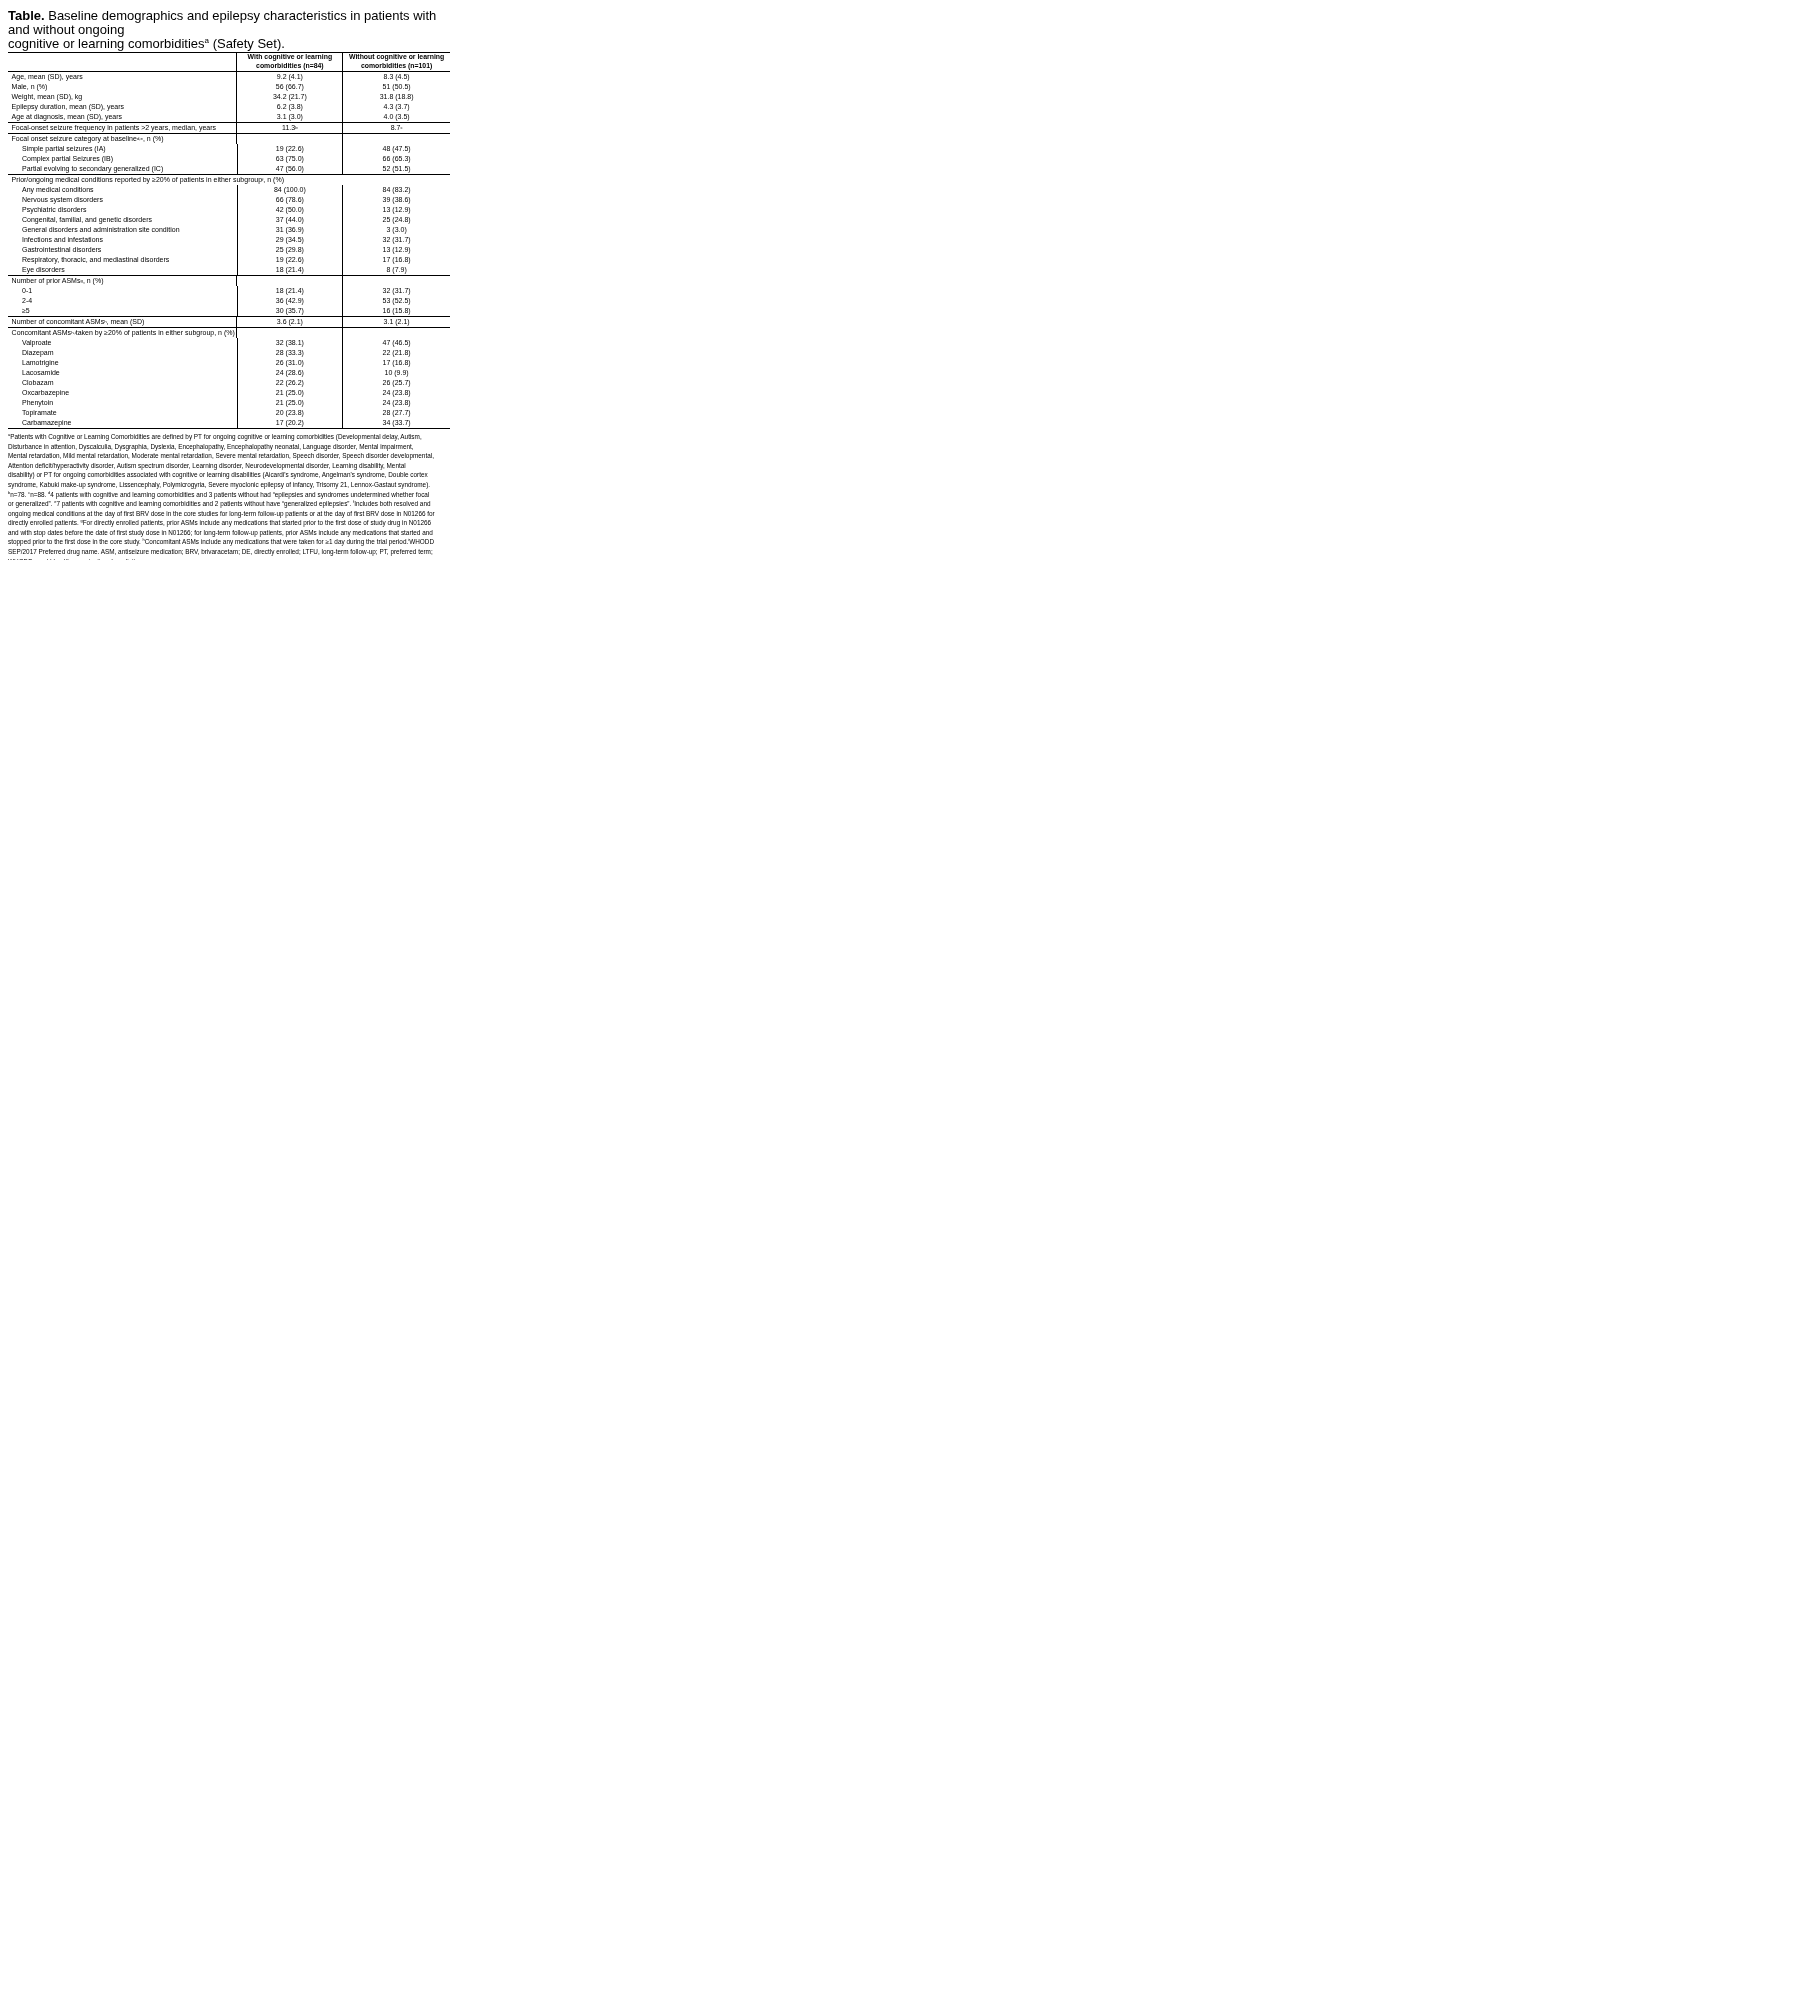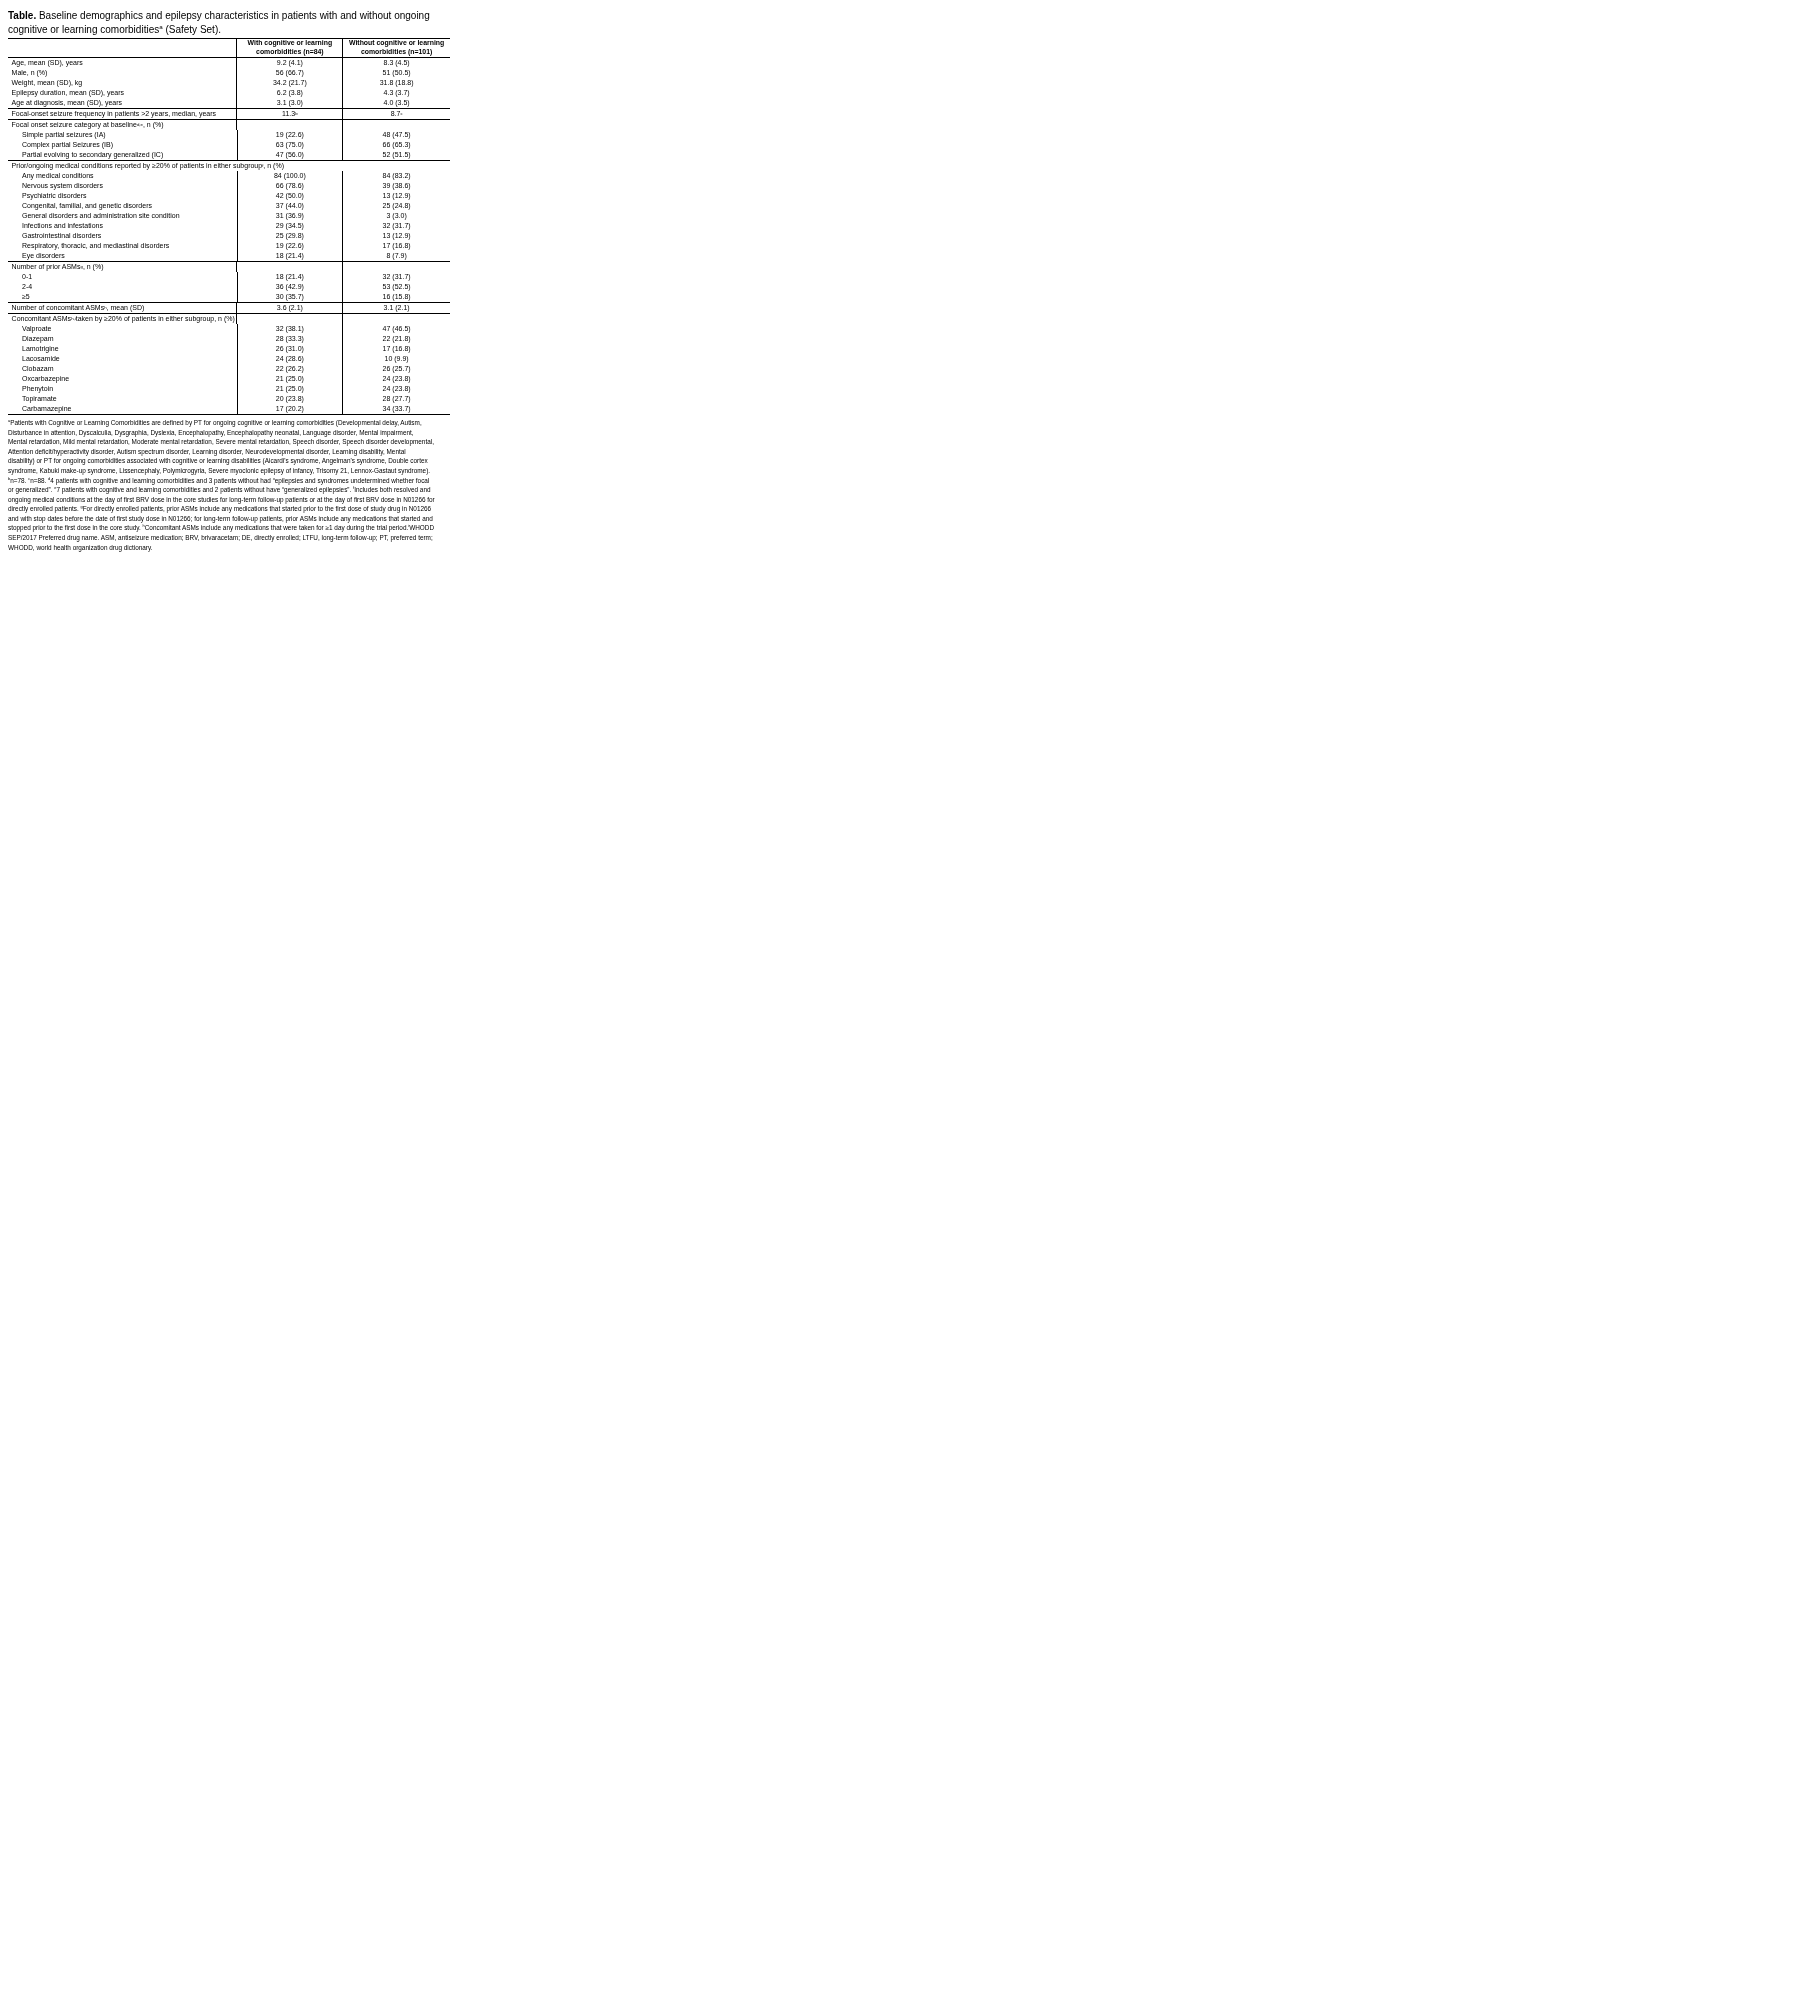--- a/index.html
+++ b/index.html
@@ -1,19 +1,19 @@
 <!DOCTYPE html>
 <html style="font-size:6.4px"><head>
 <meta charset="utf-8">
 <style>
   html,body{margin:0;padding:0;background:#ffffff;color:#000;}
   body{width:453px;height:560px;font-family:"Liberation Sans",sans-serif;overflow:hidden;}
   .page{padding:8.9px 3.2px 0 8px;box-sizing:border-box;width:453px;}
 
-  .title{font-size:10px;line-height:14px;margin:0 0 1.2px 0;width:442px;}
+  .title{font-size:13px;line-height:14px;margin:0 0 1.2px 0;width:442px;}
   .title b{font-weight:bold;}
   sup{font-size:0.62em;vertical-align:super;line-height:0;}
 
   .dtable{width:442px;border-top:1.2px solid #000;border-bottom:1.2px solid #000;}
   .thead{display:flex;border-bottom:1.2px solid #000;height:17.7px;}
   .thead .cell{display:flex;align-items:center;justify-content:center;}
   .hdr{font-weight:bold;font-size:6.9px;line-height:8.7px;text-align:center;white-space:pre-line;}
 
   .trow{display:flex;height:10px;font-size:7px;}
   .trow.rule{border-top:1px solid #000;}

